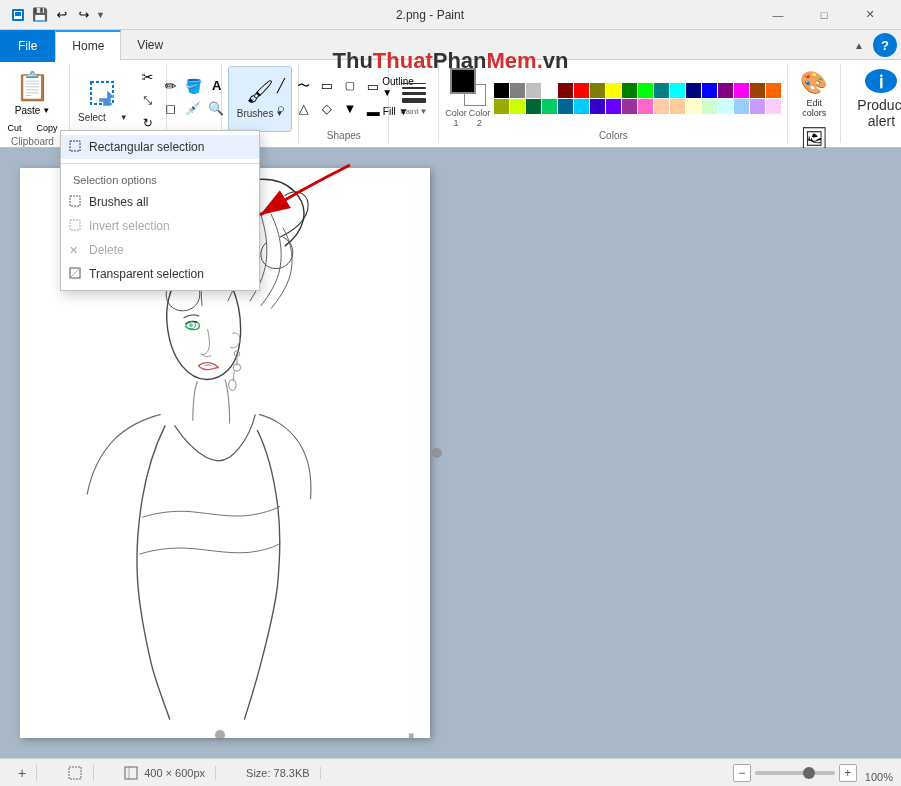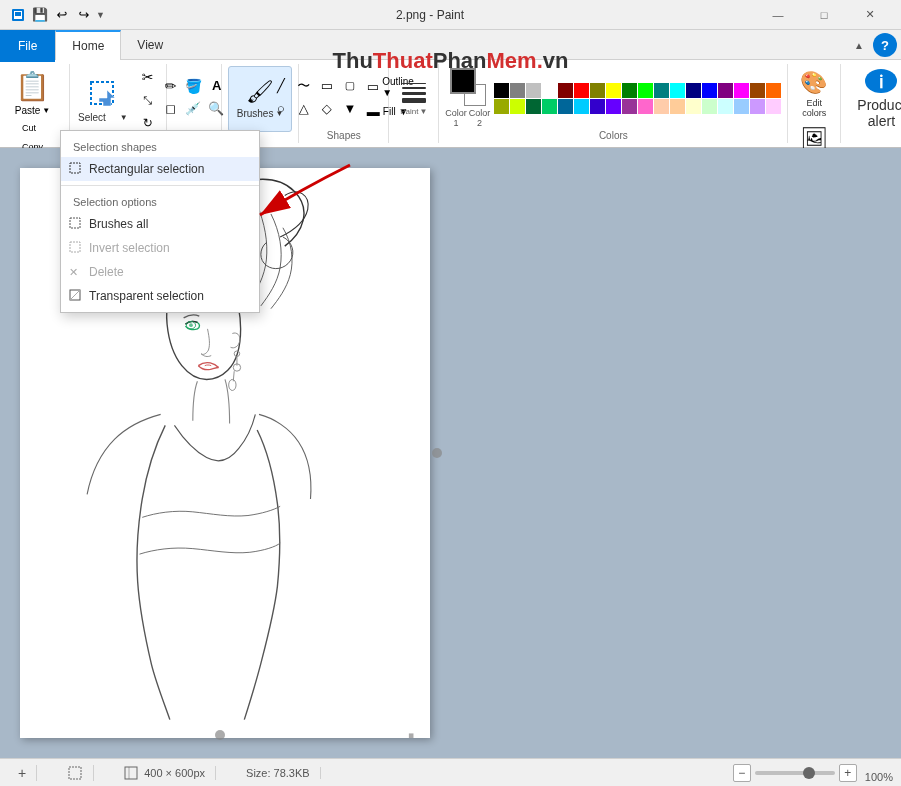--- a/index.html
+++ b/index.html
@@ -59,21 +59,21 @@
     .status-bar { position: absolute; bottom: 0; left: 0; right: 0; height: 28px; background: #f0f0f0; border-top: 1px solid #d0d0d0; display: flex; align-items: center; padding: 0 8px; font-size: 11px; color: #555; gap: 20px; }
     .status-section { display: flex; align-items: center; gap: 6px; padding: 0 10px; border-right: 1px solid #d0d0d0; }
     .status-section:last-child { border-right: none; }
     .zoom-slider { width: 80px; height: 4px; background: #c0c0c0; border-radius: 2px; position: relative; cursor: pointer; }
     .zoom-thumb { position: absolute; top: -4px; left: 60%; width: 12px; height: 12px; background: #666; border-radius: 50%; cursor: pointer; }
     .zoom-controls { display: flex; align-items: center; gap: 4px; }
     .zoom-btn { width: 18px; height: 18px; border: 1px solid #aaa; background: white; display: flex; align-items: center; justify-content: center; cursor: pointer; font-size: 12px; color: #555; border-radius: 2px; }
     .status-spacer { flex: 1; }
 
     .clipboard-group { display: flex; flex-direction: column; align-items: center; padding: 2px 8px 2px 4px; border-right: 1px solid #e0e0e0; min-width: 70px; }
-    .clipboard-row { display: flex; gap: 7px; margin-top: 2px; flex-direction: column; }
+    .clipboard-row { display: flex; gap: 7px; margin-top: 2px; }
     .clipboard-sub { font-size: 9px; padding: 1px 4px; cursor: pointer; border-radius: 2px; }
 
     
     .help-btn { position: absolute; top: 33px; right: 4px; width: 24px; height: 24px; background: #0078d7; border-radius: 50%; display: flex; align-items: center; justify-content: center; color: white; font-size: 13px; font-weight: bold; cursor: pointer; }
 
     
     .ribbon-collapse { position: absolute; top: 33px; right: 30px; width: 24px; height: 24px; display: flex; align-items: center; justify-content: center; cursor: pointer; font-size: 10px; color: #555; }
 
     
     .edit-colors-group { display: flex; flex-direction: column; align-items: center; padding: 2px 6px; border-right: 1px solid #e0e0e0; }
@@ -388,21 +388,20 @@
       <rect x="405" y="615" width="5" height="5" fill="#888" opacity="0.7"></rect>
     </svg>
   </div>
 
   <div style="position:absolute;bottom:18px;left:215px;width:10px;height:10px;background:#888;border-radius:50%;cursor:s-resize;opacity:0.7;"></div>
 
   <div style="position:absolute;top:50%;left:432px;width:10px;height:10px;background:#888;border-radius:50%;cursor:e-resize;opacity:0.7;transform:translateY(-50%);"></div>
 </div>
 
 <div class="dropdown-menu">
-  <div class="menu-section-label">Selection shapes</div>
 
   <div class="menu-item active">
     <span class="menu-item-icon">
       <svg width="12" height="12" viewBox="0 0 12 12">
           <rect x="1" y="1" width="10" height="10" fill="none" stroke="#333" stroke-width="1" stroke-dasharray="2,1"></rect>
         </svg>
     </span>
     <span>Rectangular selection</span>
   </div>
 

